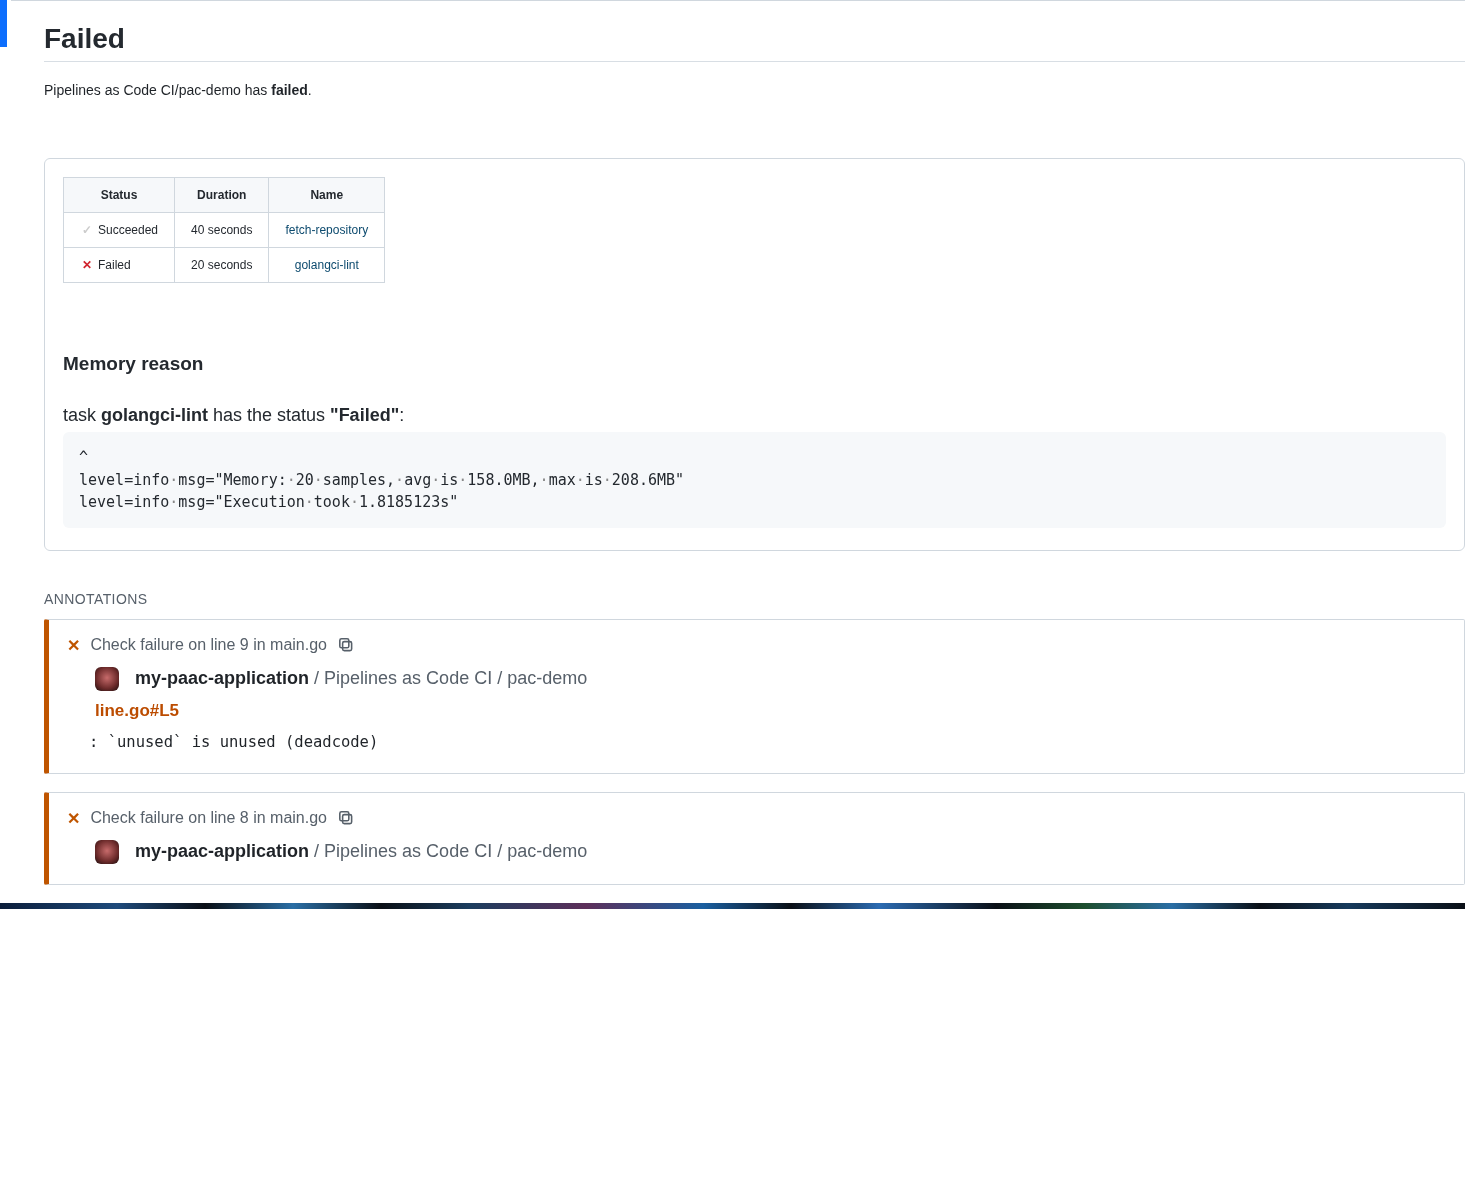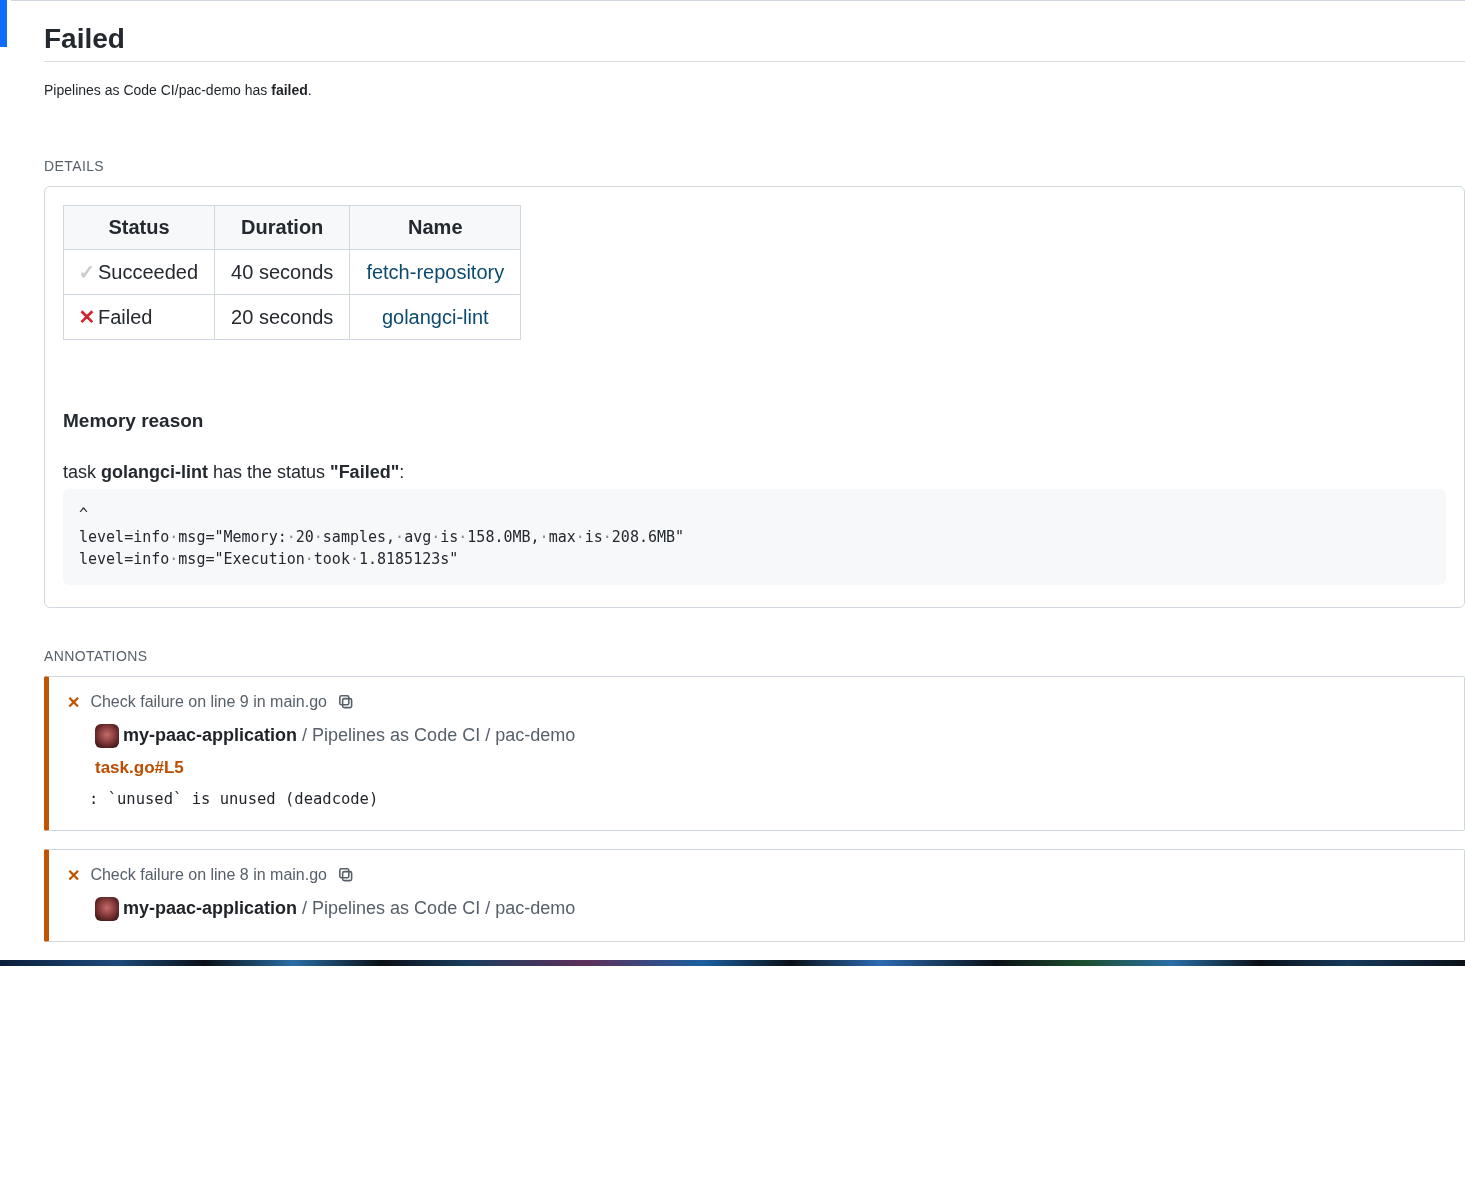--- a/index.html
+++ b/index.html
@@ -46,21 +46,21 @@
     margin-bottom: 12px;
   }
   .card {
     border: 1px solid #d0d7de;
     border-radius: 6px;
     padding: 18px 18px 22px 18px;
     margin-bottom: 40px;
   }
   table.details {
     border-collapse: collapse;
-    font-size: 20px;
+    font-size: 12px;
   }
   table.details th, table.details td {
     border: 1px solid #d0d7de;
     padding: 10px 16px;
     text-align: center;
     white-space: nowrap;
   }
   table.details th {
     background: #f6f8fa;
     font-weight: 700;
@@ -127,21 +127,21 @@
   .ann-x-icon { color: #bf5500; font-weight: bold; }
   .copy-icon {
     display: inline-flex;
     color: #57606a;
     cursor: pointer;
   }
   .copy-icon svg { width: 18px; height: 18px; }
   .ann-app-row {
     display: flex;
     align-items: center;
-    gap: 4px;
+    gap: 16px;
     margin-left: 28px;
     font-size: 18px;
     margin-bottom: 10px;
   }
   .app-avatar {
     width: 24px;
     height: 24px;
     border-radius: 6px;
     background: radial-gradient(circle at 50% 45%, #c76b6b 0%, #6d2b2b 60%, #1a0d0d 100%);
     flex-shrink: 0;
@@ -178,21 +178,20 @@
 <div class="top-border"></div>
 
 <div class="container">
 
   <h1 class="page-title">Failed</h1>
 
   <p class="intro">
     <span>Pipelines as Code CI/pac-demo has </span><span class="bold">failed</span><span>.</span>
   </p>
 
-  <div class="section-label">DETAILS</div>
 
   <div class="card">
 
     <table class="details">
       <thead>
         <tr>
           <th>Status</th>
           <th>Duration</th>
           <th>Name</th>
         </tr>
@@ -239,21 +238,21 @@
           <rect x="2.5" y="2.5" width="8" height="8" rx="1.5"></rect>
         </svg>
       </span>
     </div>
     <div class="ann-app-row">
       <div class="app-avatar"></div>
       <span>
         <span class="app-name">my-paac-application</span><span class="app-path"> / </span><span class="app-path">Pipelines as Code CI</span><span class="app-path"> / </span><span class="app-path">pac-demo</span>
       </span>
     </div>
-    <div class="ann-link">task.go#L5</div>
+    <div class="ann-link">line.go#L5</div>
     <div class="ann-msg">: `unused` is unused (deadcode)</div>
   </div>
 
   <div class="annotation" style="padding-bottom:10px">
     <div class="ann-head">
       <span class="ann-x-icon">✕</span>
       <span>Check failure on line 8 in main.go</span>
       <span class="copy-icon">
         <svg viewBox="0 0 16 16" fill="none" stroke="currentColor" stroke-width="1.4">
           <rect x="5" y="5" width="8" height="8" rx="1.5"></rect>

